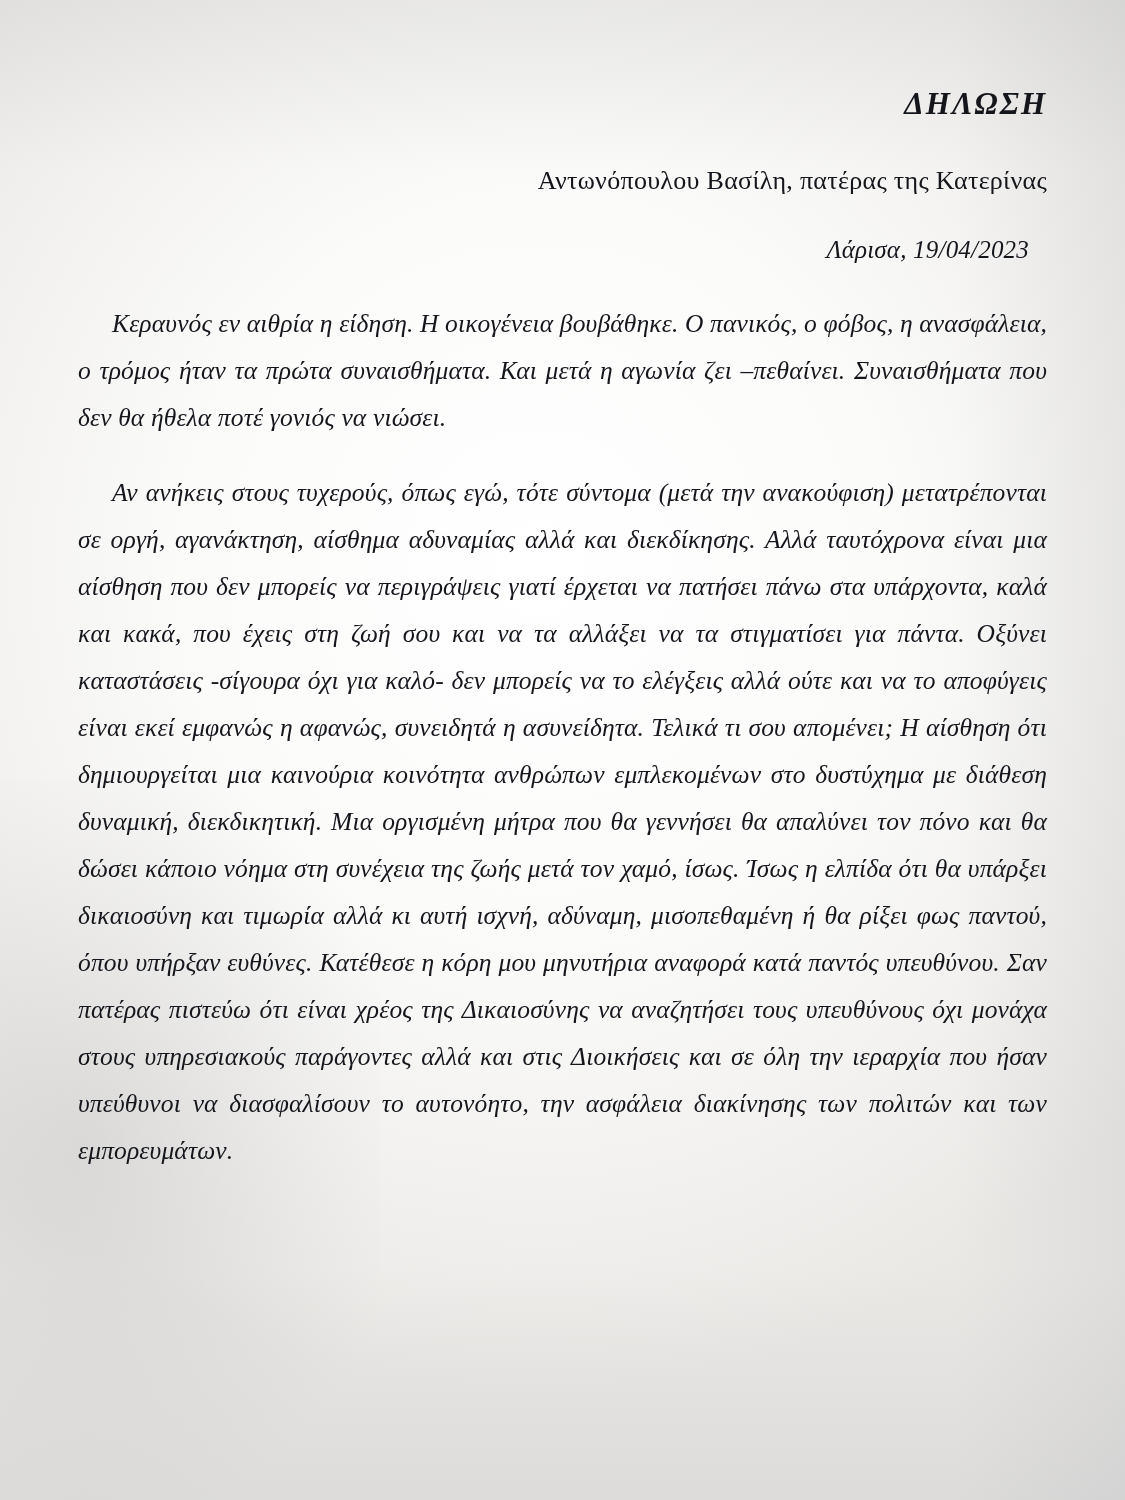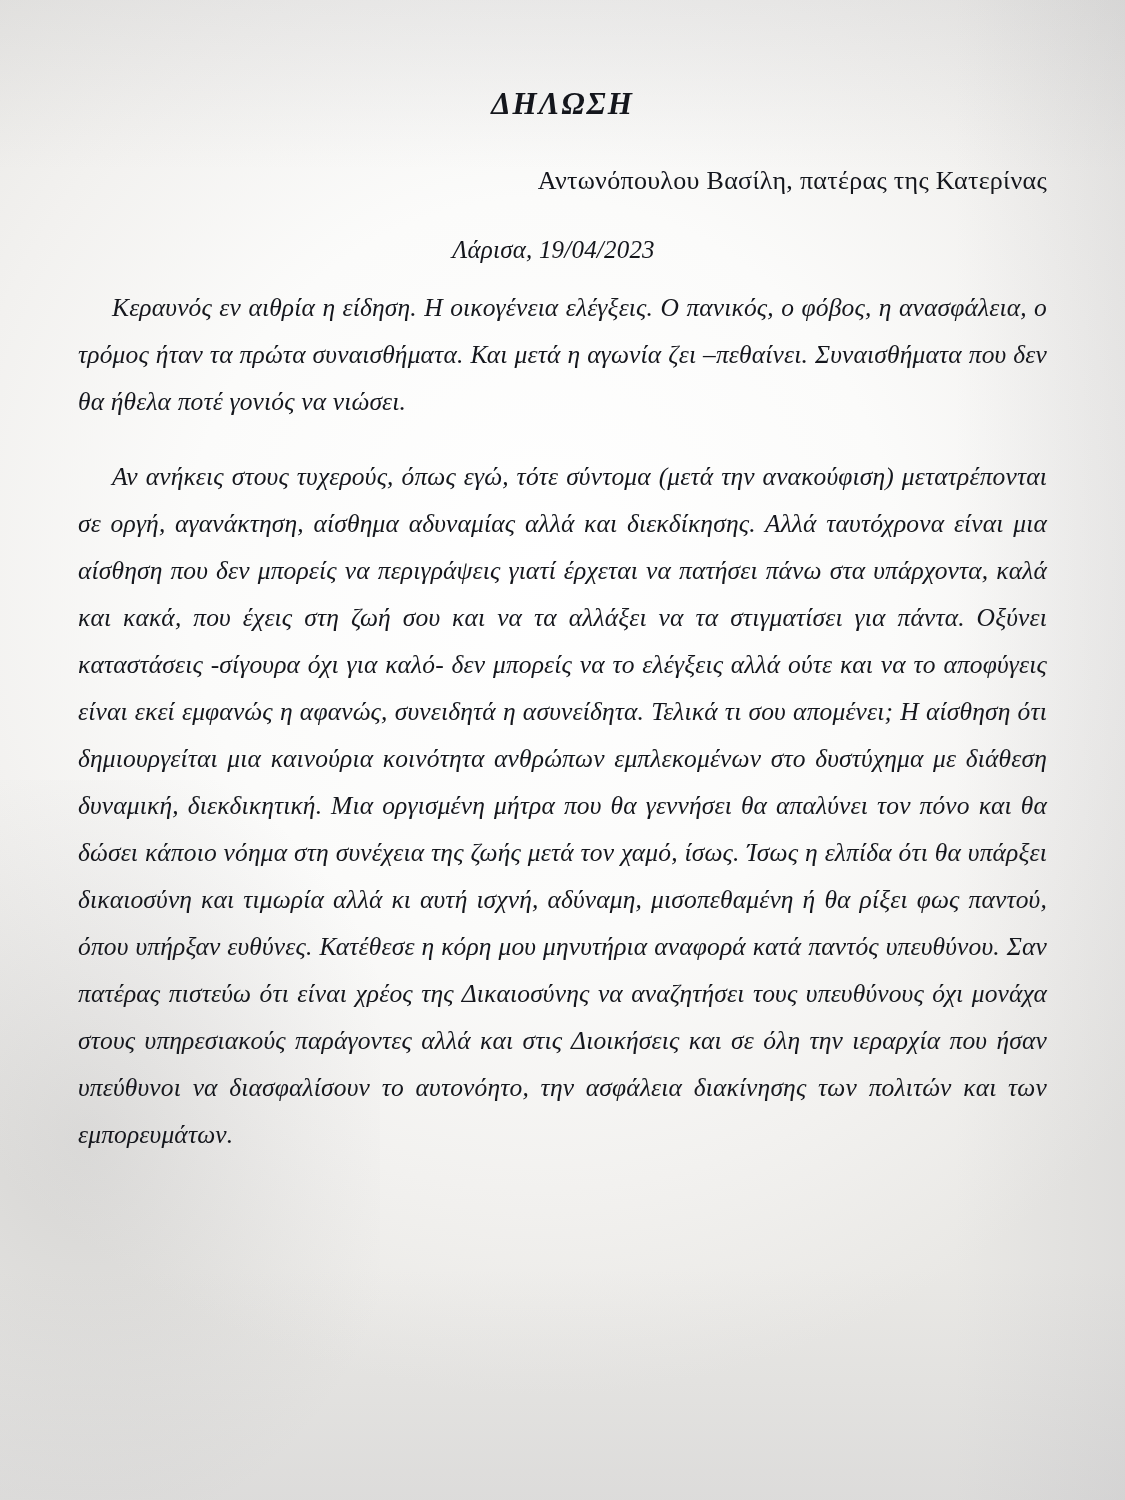--- a/index.html
+++ b/index.html
@@ -63,43 +63,43 @@
     pointer-events: none;
   }
 
   .content {
     position: relative;
     z-index: 2;
     padding: 86px 78px 0 78px;
   }
 
   .doc-title {
-    text-align: center;
+    text-align: right;
     font-weight: bold;
     font-style: italic;
     font-size: 31px;
     letter-spacing: 2px;
     color: #14161c;
     margin: 0 0 44px 0;
   }
 
   .subtitle {
     text-align: right;
     font-size: 26px;
     color: #14161c;
     margin: 0 0 40px 0;
     letter-spacing: 0.3px;
   }
 
   .place-date {
-    text-align: center;
+    text-align: right;
     font-size: 25px;
     font-style: italic;
     color: #14161c;
-    margin: 0 18px 20px 0;
+    margin: 0 18px 36px 0;
     letter-spacing: 0.2px;
   }
 
   p.body-par {
     margin: 0 0 28px 0;
     font-size: 25.5px;
     line-height: 47px;
     color: #15171d;
     text-align: justify;
     text-justify: inter-word;
@@ -123,16 +123,16 @@
 <div class="page">
   <div class="shade-top"></div>
   <div class="shade-right"></div>
   <div class="shade-left"></div>
   <div class="shade-bottom"></div>
 
   <div class="content">
     <h1 class="doc-title">ΔΗΛΩΣΗ</h1>
     <div class="subtitle">Αντωνόπουλου Βασίλη, πατέρας της Κατερίνας</div>
     <div class="place-date">Λάρισα, 19/04/2023</div>
-    <p class="body-par">Κεραυνός εν αιθρία η είδηση. Η οικογένεια ελέγξεις. Ο πανικός, ο φόβος, η ανασφάλεια, ο τρόμος ήταν τα πρώτα συναισθήματα. Και μετά η αγωνία ζει –πεθαίνει. Συναισθήματα που δεν θα ήθελα ποτέ γονιός να νιώσει.</p>
+    <p class="body-par">Κεραυνός εν αιθρία η είδηση. Η οικογένεια βουβάθηκε. Ο πανικός, ο φόβος, η ανασφάλεια, ο τρόμος ήταν τα πρώτα συναισθήματα. Και μετά η αγωνία ζει –πεθαίνει. Συναισθήματα που δεν θα ήθελα ποτέ γονιός να νιώσει.</p>
     <p class="body-par">Αν ανήκεις στους τυχερούς, όπως εγώ, τότε σύντομα (μετά την ανακούφιση) μετατρέπονται σε οργή, αγανάκτηση, αίσθημα αδυναμίας αλλά και διεκδίκησης. Αλλά ταυτόχρονα είναι μια αίσθηση που δεν μπορείς να περιγράψεις γιατί έρχεται να πατήσει πάνω στα υπάρχοντα, καλά και κακά, που έχεις στη ζωή σου και να τα αλλάξει να τα στιγματίσει για πάντα. Οξύνει καταστάσεις -σίγουρα όχι για καλό- δεν μπορείς να το ελέγξεις αλλά ούτε και να το αποφύγεις είναι εκεί εμφανώς η αφανώς, συνειδητά η ασυνείδητα. Τελικά τι σου απομένει; Η αίσθηση ότι δημιουργείται μια καινούρια κοινότητα ανθρώπων εμπλεκομένων στο δυστύχημα με διάθεση δυναμική, διεκδικητική. Μια οργισμένη μήτρα που θα γεννήσει θα απαλύνει τον πόνο και θα δώσει κάποιο νόημα στη συνέχεια της ζωής μετά τον χαμό, ίσως. Ίσως η ελπίδα ότι θα υπάρξει δικαιοσύνη και τιμωρία αλλά κι αυτή ισχνή, αδύναμη, μισοπεθαμένη ή θα ρίξει φως παντού, όπου υπήρξαν ευθύνες. Κατέθεσε η κόρη μου μηνυτήρια αναφορά κατά παντός υπευθύνου. Σαν πατέρας πιστεύω ότι είναι χρέος της Δικαιοσύνης να αναζητήσει τους υπευθύνους όχι μονάχα στους υπηρεσιακούς παράγοντες αλλά και στις Διοικήσεις και σε όλη την ιεραρχία που ήσαν υπεύθυνοι να διασφαλίσουν το αυτονόητο, την ασφάλεια διακίνησης των πολιτών και των εμπορευμάτων.</p>
   </div>
 </div>
 
 </body></html>

